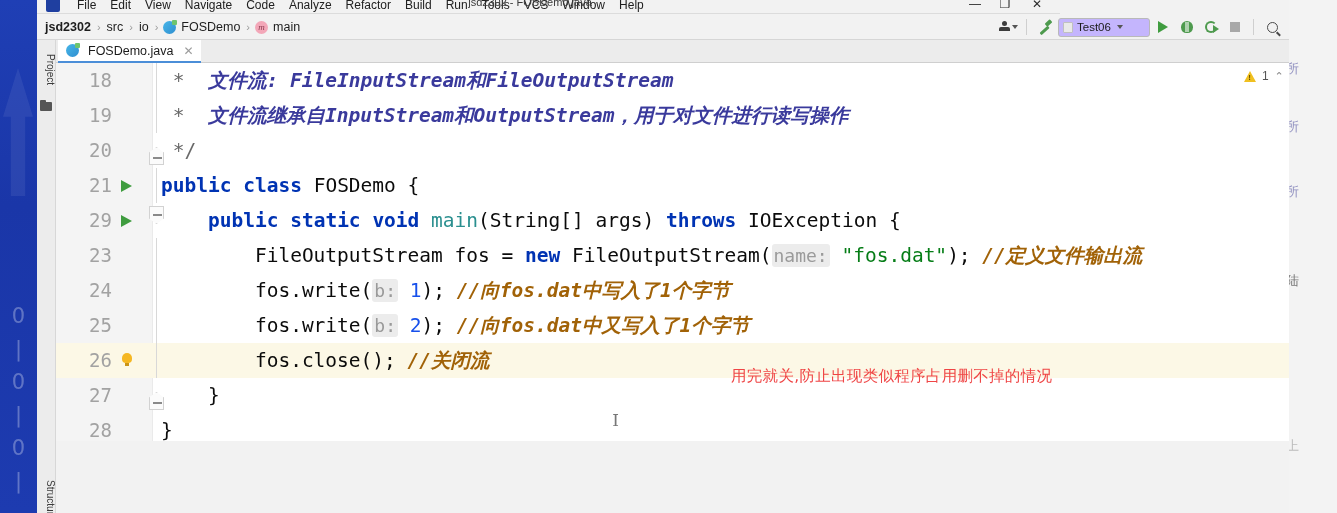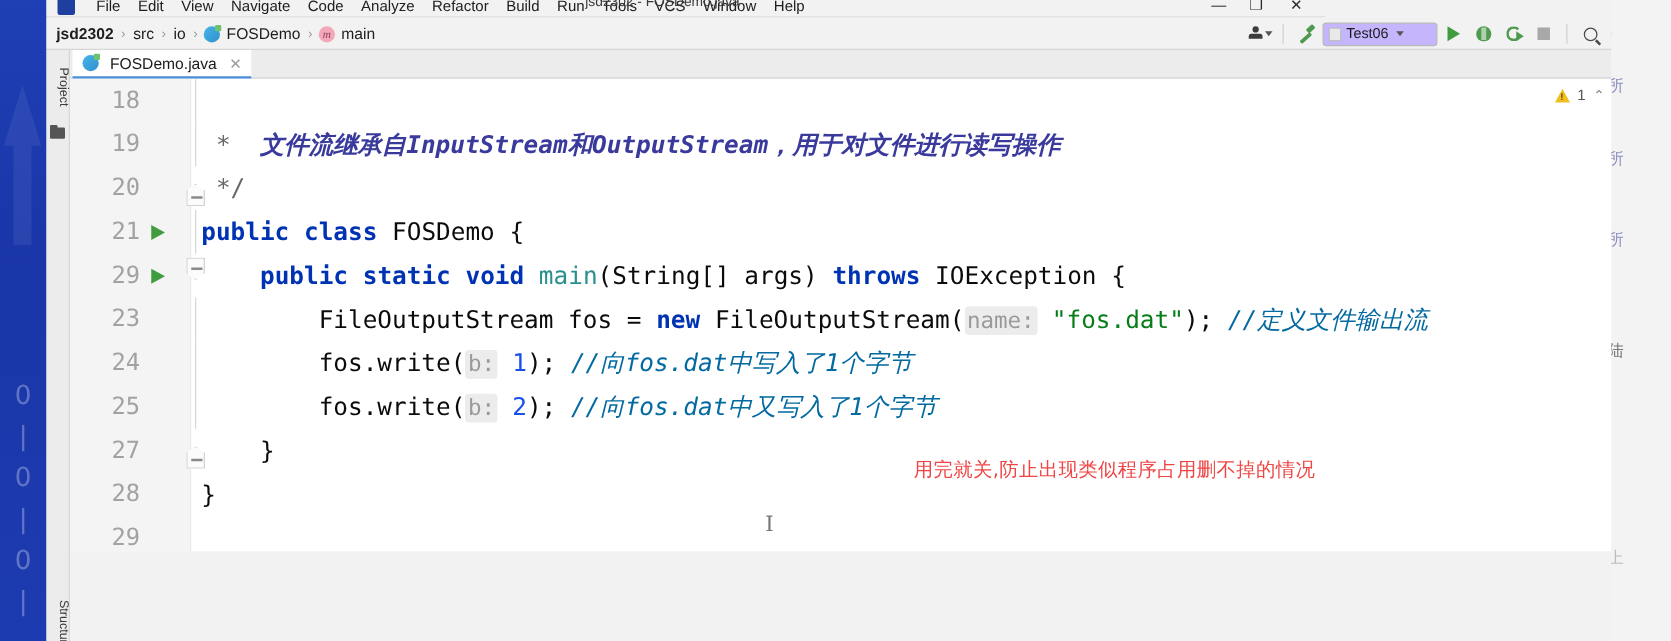--- a/index.html
+++ b/index.html
@@ -398,21 +398,21 @@
     width: 1px; height: 35px;
     background: #d8d8d8;
   }
 
   
   .kw      { color: #0033b3; font-weight: bold; }
   .ident   { color: #0b0b0b; }
   .method  { color: #2a8f8f; }
   .str     { color: #067d17; }
   .num     { color: #1750eb; }
-  .cmt     { color: #0369a1; font-style: italic; font-weight: normal; }
+  .cmt     { color: #a16207; font-style: italic; font-weight: bold; }
   .cmtdoc  { color: #3a3a9c; font-style: italic; font-weight: bold; }
   .cmtstar { color: #686868; font-style: normal; font-weight: normal; }
   .hint {
     color: #9a9a9a;
     background: #ececec;
     border-radius: 3px;
     font-size: 18px;
     padding: 1px 2px;
   }
 
@@ -636,20 +636,21 @@
     <div class="stripe-item structure">Structure</div>
   </div>
 
   <div class="editor">
     <div class="gutter"></div>
     <div class="gutter-edge"></div>
     <div class="lines" id="code-lines">
         <div class="line">
           <div class="lnum">18</div>
           <div class="foldline"></div>
+          <div class="code"><span class="cmtstar"> * </span><span class="cmtdoc"> 文件流: FileInputStream和FileOutputStream</span></div>
         </div>
         <div class="line">
           <div class="lnum">19</div>
           <div class="foldline"></div>
           <div class="code"><span class="cmtstar"> * </span><span class="cmtdoc"> 文件流继承自InputStream和OutputStream，用于对文件进行读写操作</span></div>
         </div>
         <div class="line">
           <div class="lnum">20</div>
           <div class="fold close">
             <div class="bar"></div>
@@ -677,20 +678,27 @@
         </div>
         <div class="line">
           <div class="lnum">24</div>
           <div class="foldline"></div>
           <div class="code"><span class="ident">        fos.write(</span><span class="hint">b:</span><span class="ident"> </span><span class="num">1</span><span class="ident">); </span><span class="cmt">//向fos.dat中写入了1个字节</span></div>
         </div>
         <div class="line">
           <div class="lnum">25</div>
           <div class="foldline"></div>
           <div class="code"><span class="ident">        fos.write(</span><span class="hint">b:</span><span class="ident"> </span><span class="num">2</span><span class="ident">); </span><span class="cmt">//向fos.dat中又写入了1个字节</span></div>
+        </div>
+        <div class="line current">
+          <div class="lnbg"></div>
+          <div class="lnum">26</div>
+          <div class="bulb"></div>
+          <div class="foldline"></div>
+          <div class="code"><span class="ident">        fos.close(); </span><span class="cmt">//关闭流</span></div>
         </div>
         <div class="line">
           <div class="lnum">27</div>
           <div class="fold close">
             <div class="bar"></div>
           </div>
           <div class="code"><span class="ident">    }</span></div>
         </div>
         <div class="line">
           <div class="lnum">28</div>

